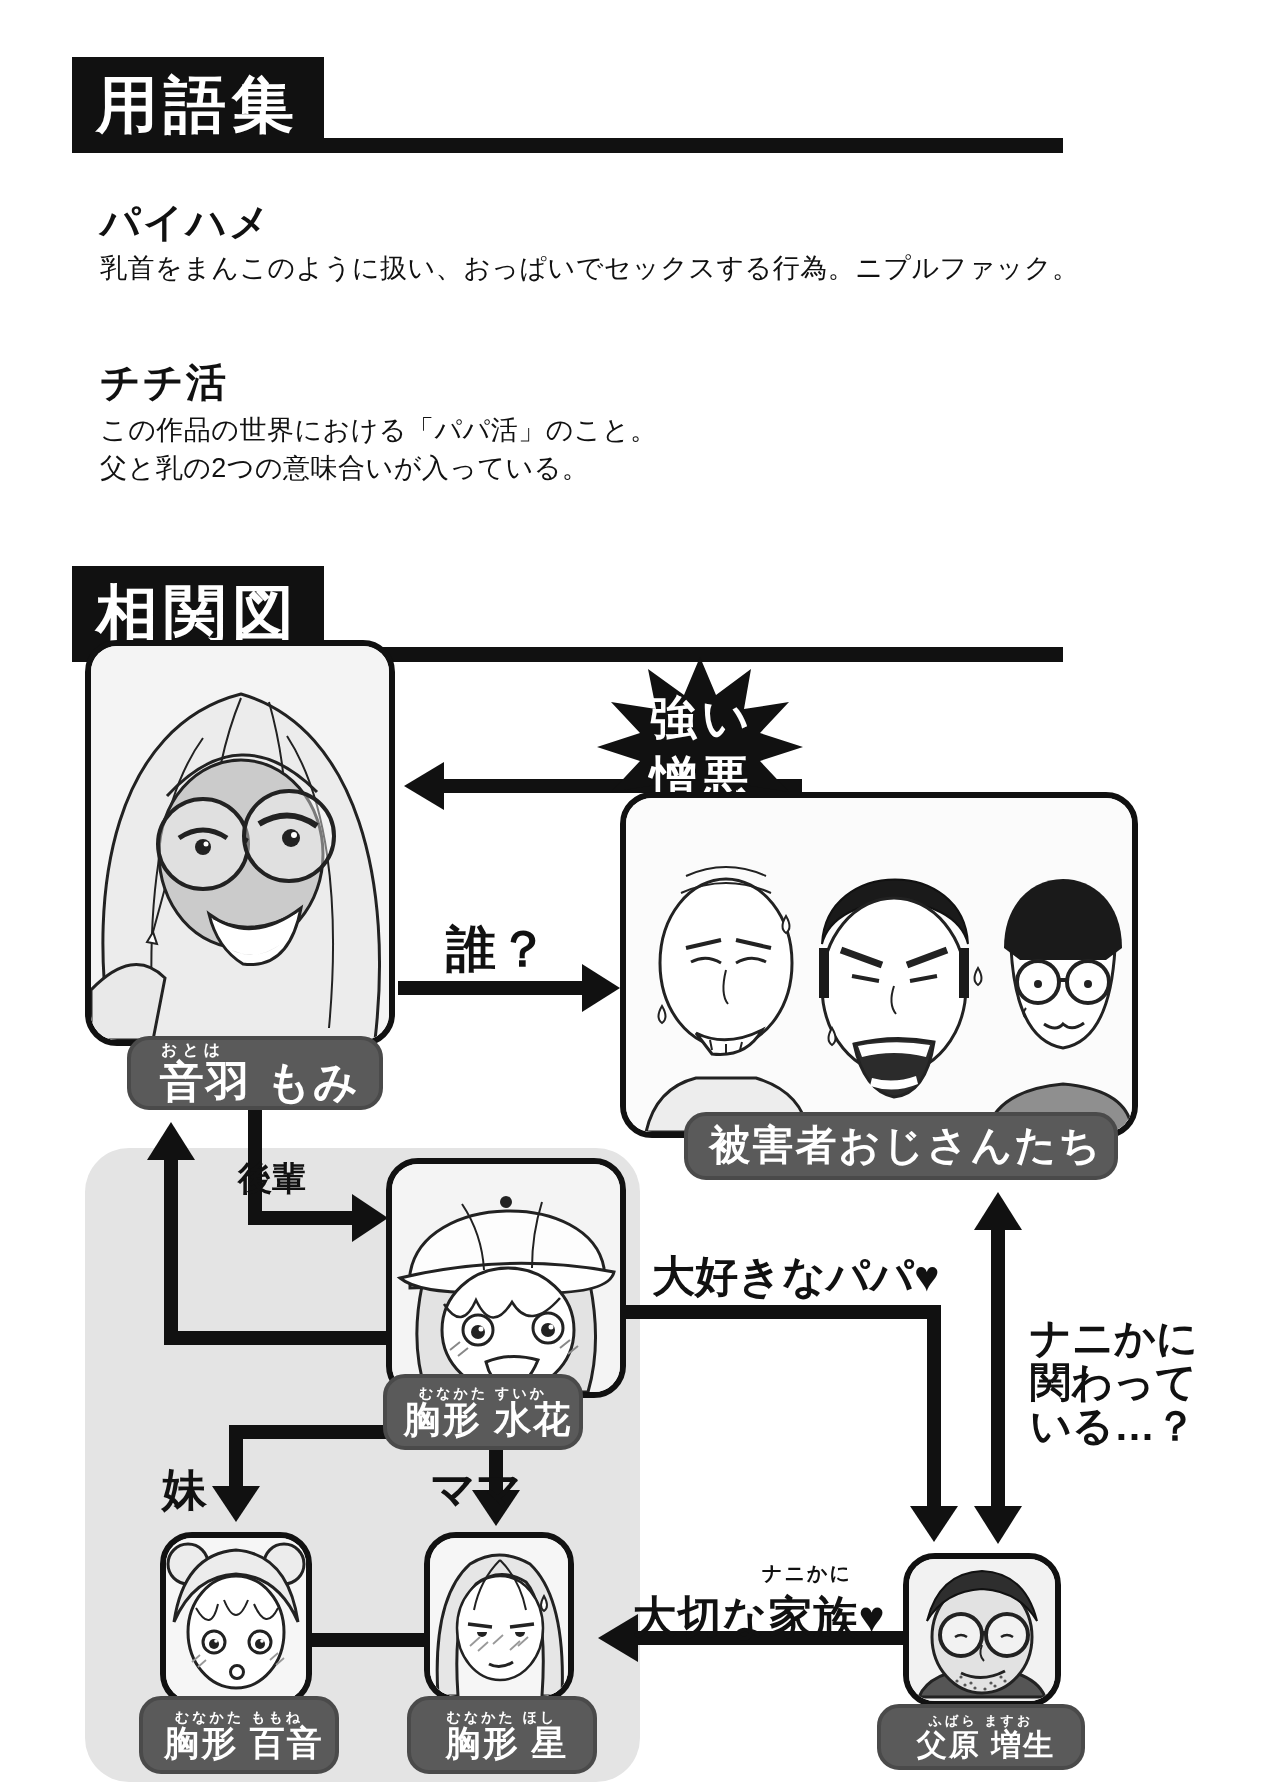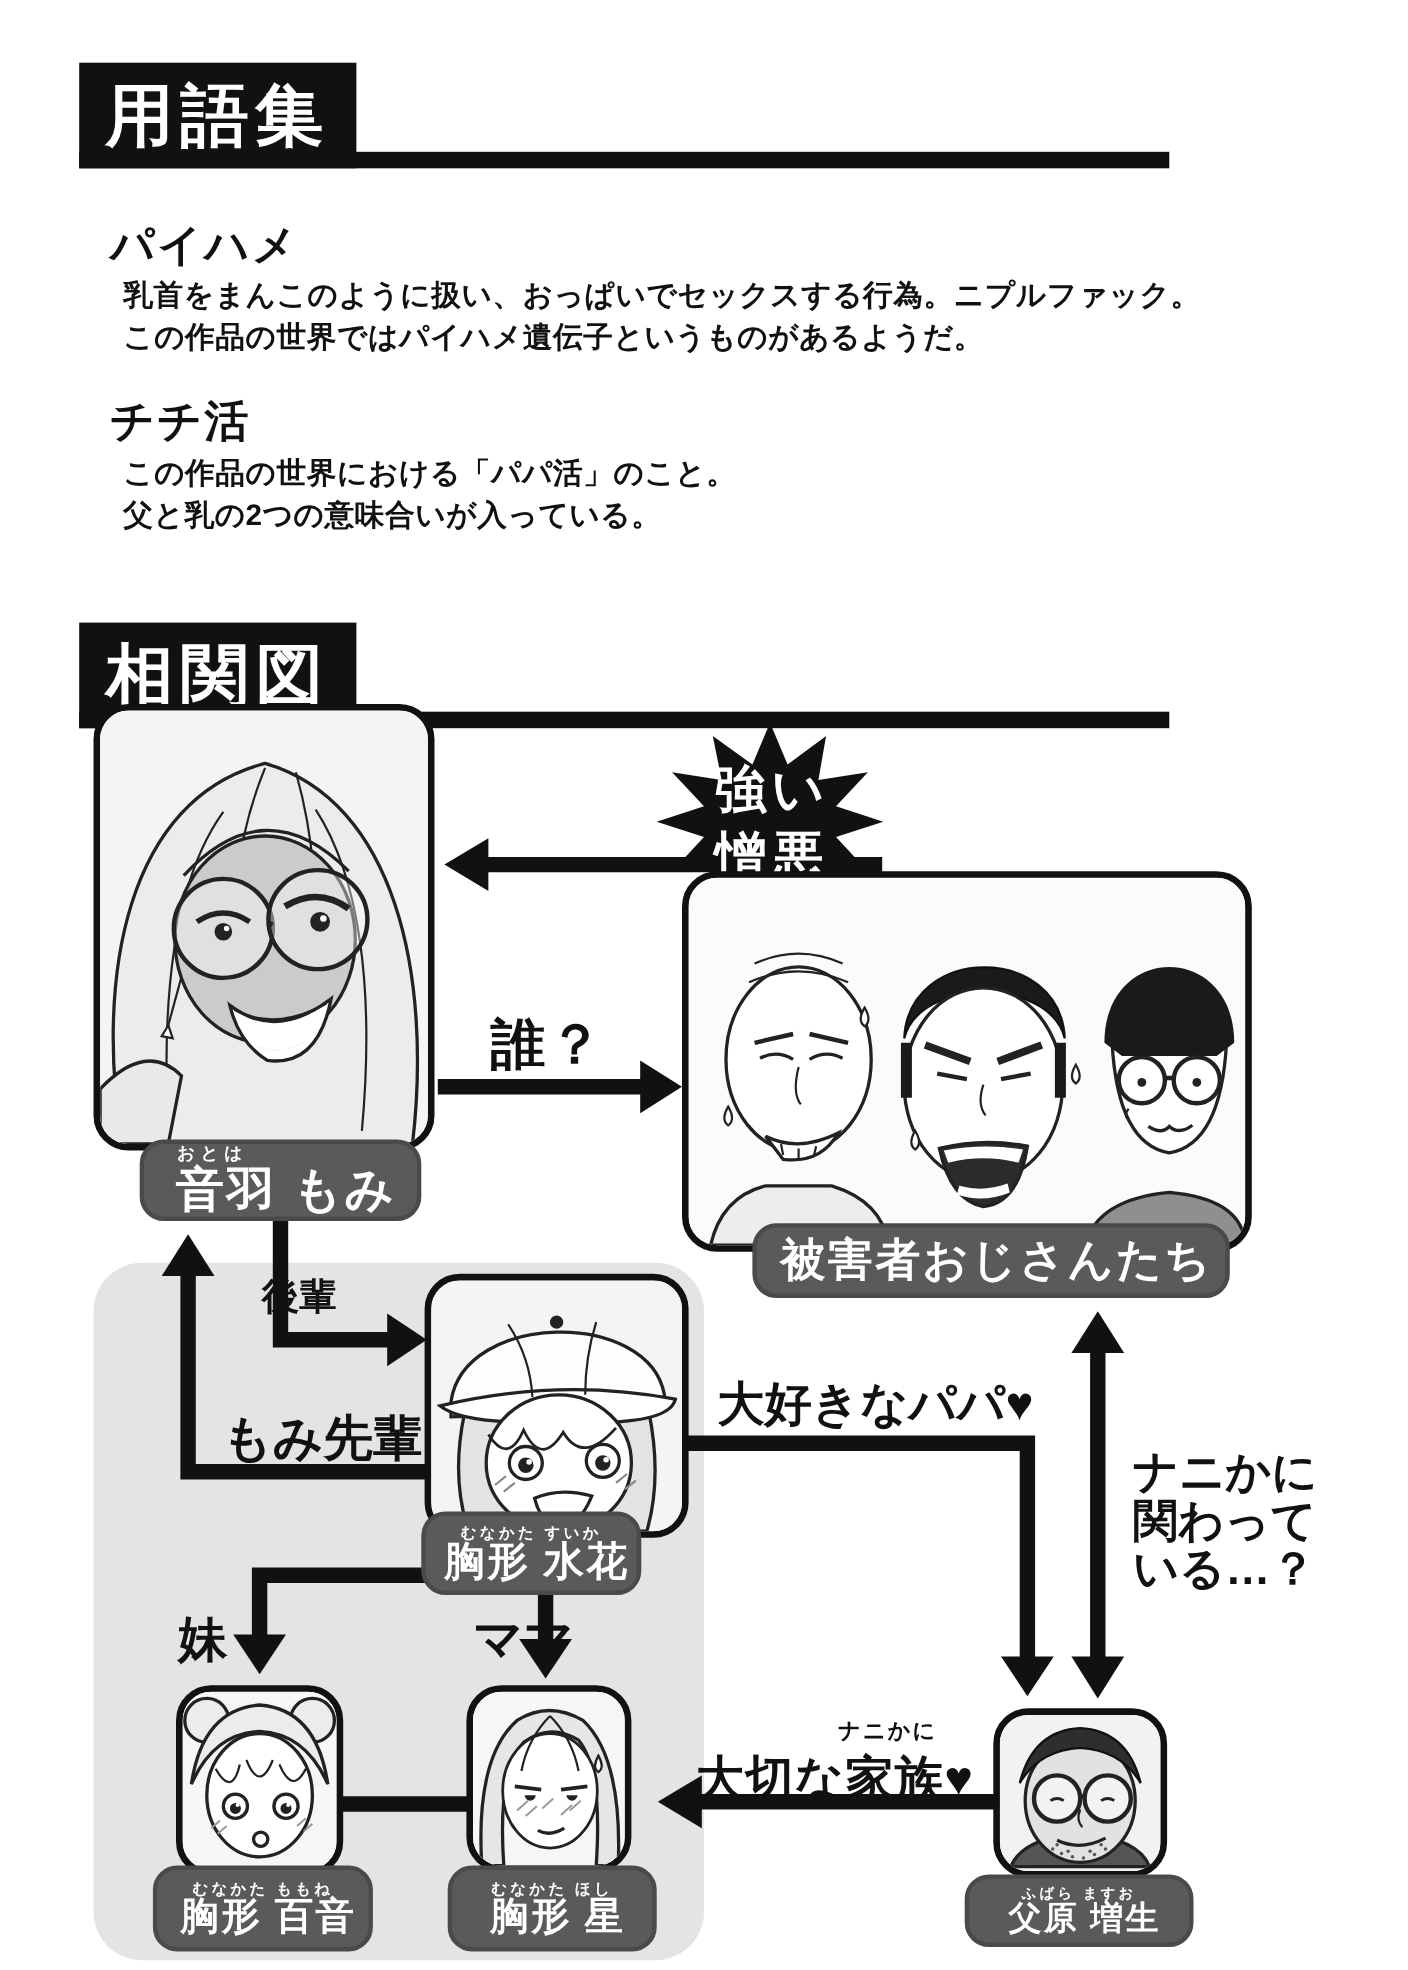--- a/index.html
+++ b/index.html
@@ -8,21 +8,21 @@
 
   
   .hdr{position:absolute;left:72px;width:252px;height:96px;background:var(--ink,#111);color:#fff;
        font-size:62px;font-weight:bold;letter-spacing:6px;display:flex;align-items:center;justify-content:center;z-index:2;}
   .hdr1{top:57px}.hdr2{top:566px}
   .hdr-bar{position:absolute;left:72px;width:991px;height:15px;background:var(--ink,#111);z-index:1;}
   .bar1{top:138px}.bar2{top:647px}
 
   
   .term{position:absolute;left:100px;font-size:40px;font-weight:bold;letter-spacing:2px;}
-  .gl{position:absolute;left:112px;font-size:27px;font-weight:bold;letter-spacing:.5px;}
+  .gl{position:absolute;left:100px;font-size:27px;font-weight:normal;letter-spacing:.5px;}
 
   
   .family-box{position:absolute;left:85px;top:1148px;width:555px;height:634px;
               background:var(--family_box,#e4e4e4);border-radius:44px;z-index:0;}
   .connectors{position:absolute;left:0;top:0;width:1280px;height:1791px;z-index:1;pointer-events:none;}
 
   .portrait{position:absolute;border:6px solid #111;border-radius:32px;overflow:hidden;
             background:#f6f6f6;z-index:2;box-sizing:border-box;}
   .portrait svg{display:block;width:100%;height:100%;}
   #p-momi{left:85px;top:640px;width:310px;height:406px;}
@@ -66,21 +66,20 @@
 
 <div class="page">
 
   <div class="hdr-bar bar1"></div>
   <div class="hdr hdr1">
     <span>用語集</span>
   </div>
 
   <div class="term" style="top:195px">パイハメ</div>
   <div class="gl" style="top:250px">乳首をまんこのように扱い、おっぱいでセックスする行為。ニプルファック。</div>
-  <div class="gl" style="top:288px">この作品の世界ではパイハメ遺伝子というものがあるようだ。</div>
 
   <div class="term" style="top:355px">チチ活</div>
   <div class="gl" style="top:412px">この作品の世界における「パパ活」のこと。</div>
   <div class="gl" style="top:450px">父と乳の2つの意味合いが入っている。</div>
 
   <div class="hdr-bar bar2"></div>
   <div class="hdr hdr2">
     <span>相関図</span>
   </div>
 
@@ -305,21 +304,20 @@
     <div class="ruby">むなかた ほし</div>
     <div class="nm">胸形 星</div>
   </div>
   <div class="nameplate" id="l-fubara">
     <div class="ruby">ふばら ますお</div>
     <div class="nm">父原 増生</div>
   </div>
 
   <div class="rel" id="t-dare">誰？</div>
   <div class="rel" id="t-kouhai">後輩</div>
-  <div class="rel" id="t-momisenpai">もみ先輩</div>
   <div class="rel" id="t-papa">大好きなパパ♥</div>
   <div class="rel" id="t-nanika">
     <div>ナニかに</div>
     <div>関わって</div>
     <div>いる…？</div>
   </div>
   <div class="rel" id="t-imouto">妹</div>
   <div class="rel" id="t-mama">ママ</div>
   <div class="rel" id="t-oppai">ナニかに</div>
   <div class="rel" id="t-kazoku">大切な家族♥</div>

